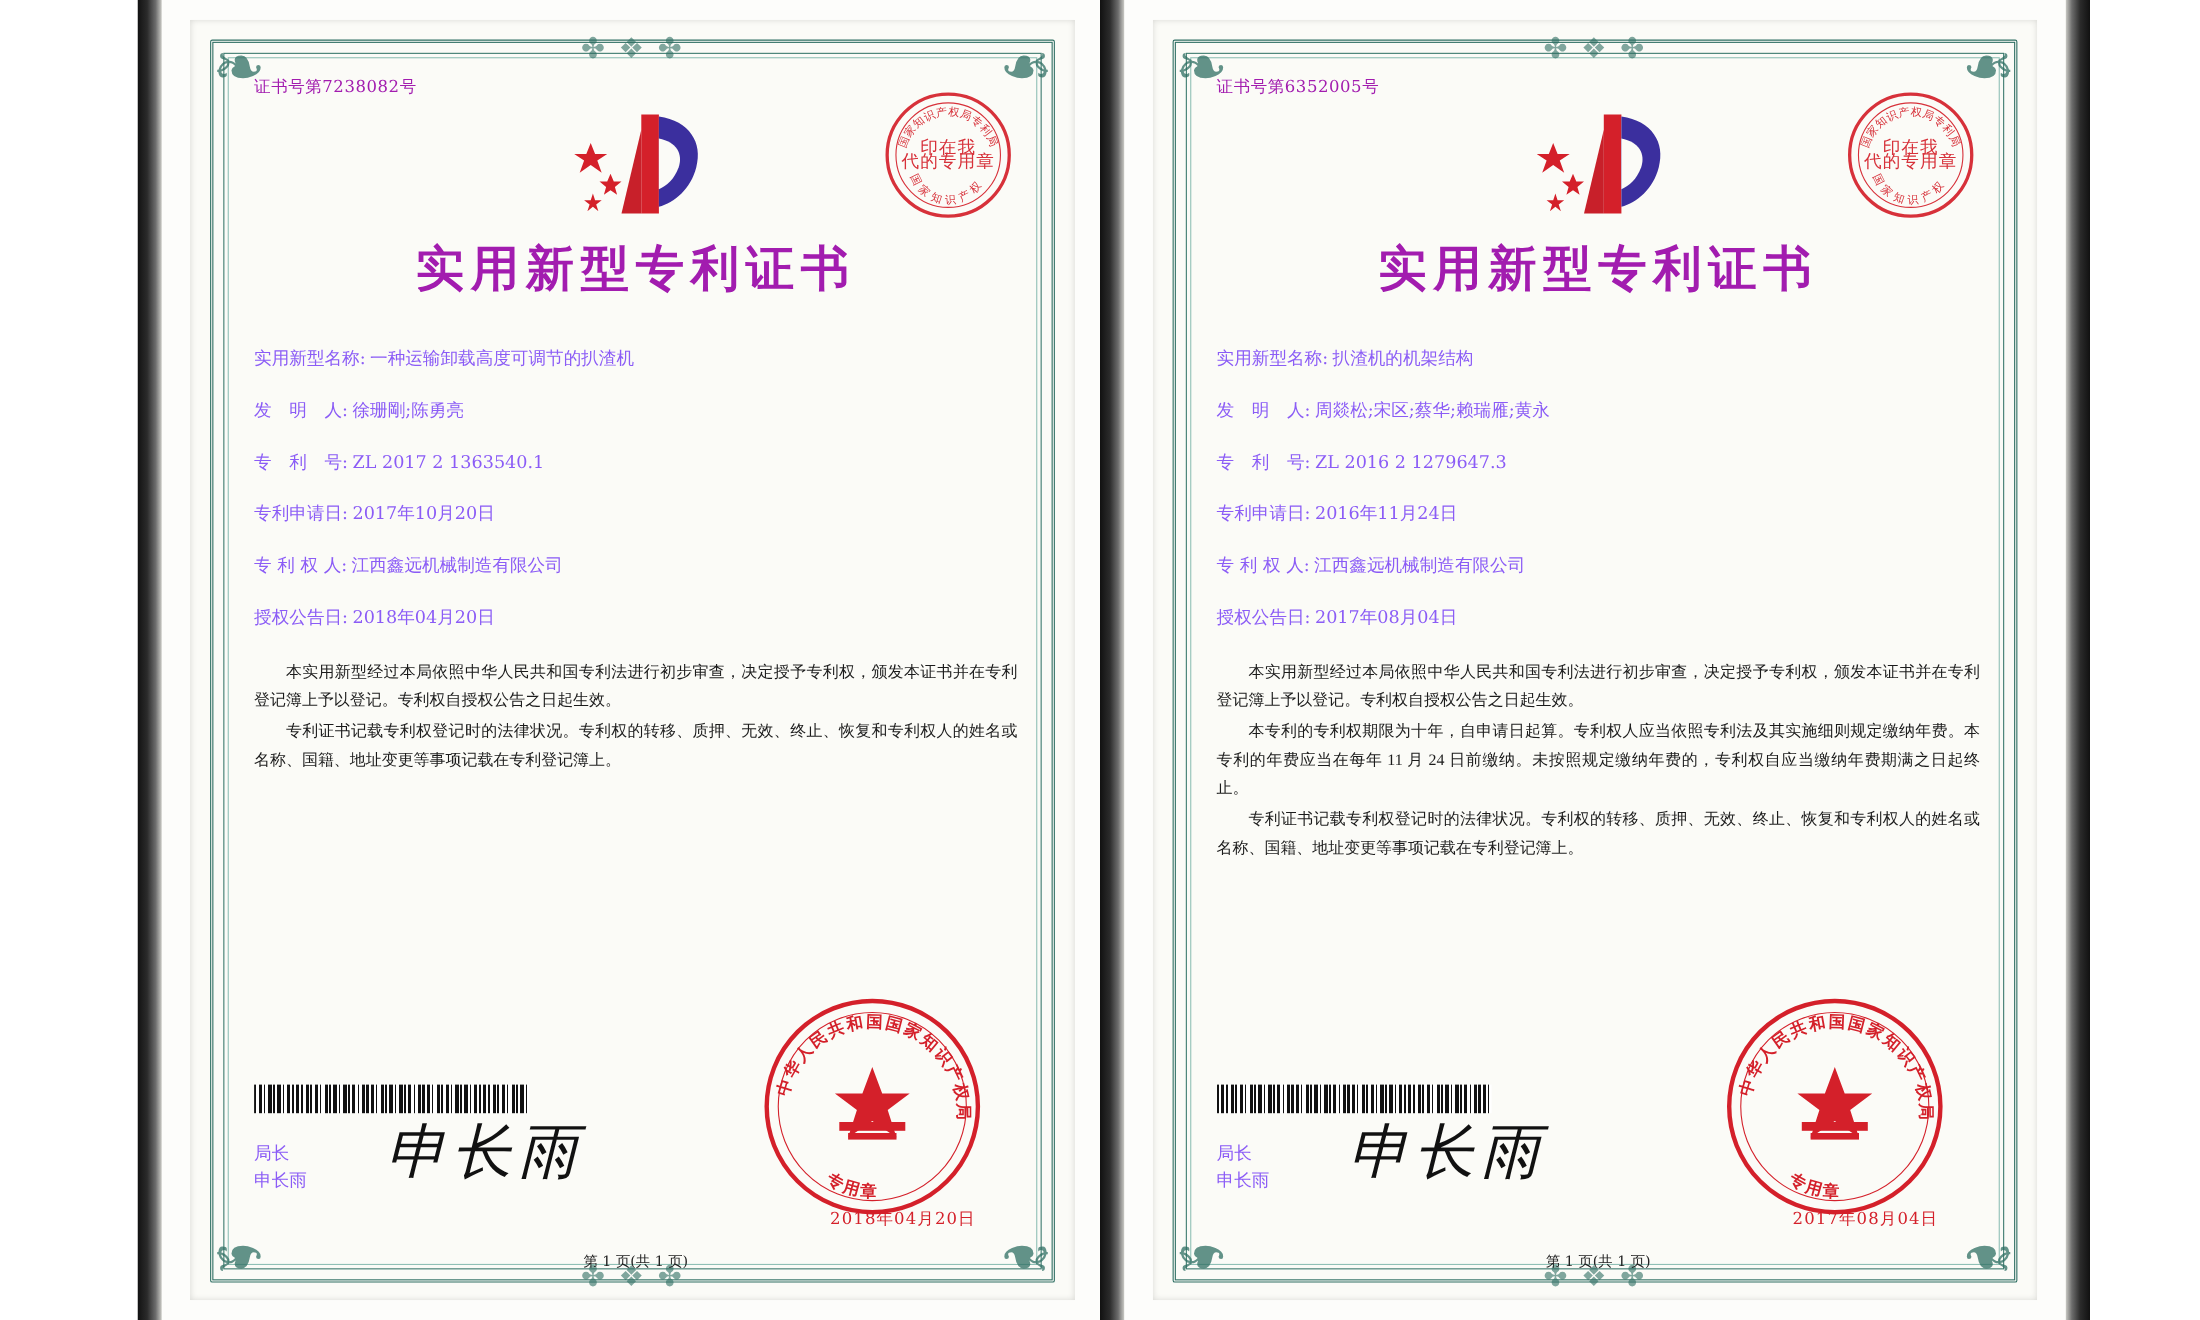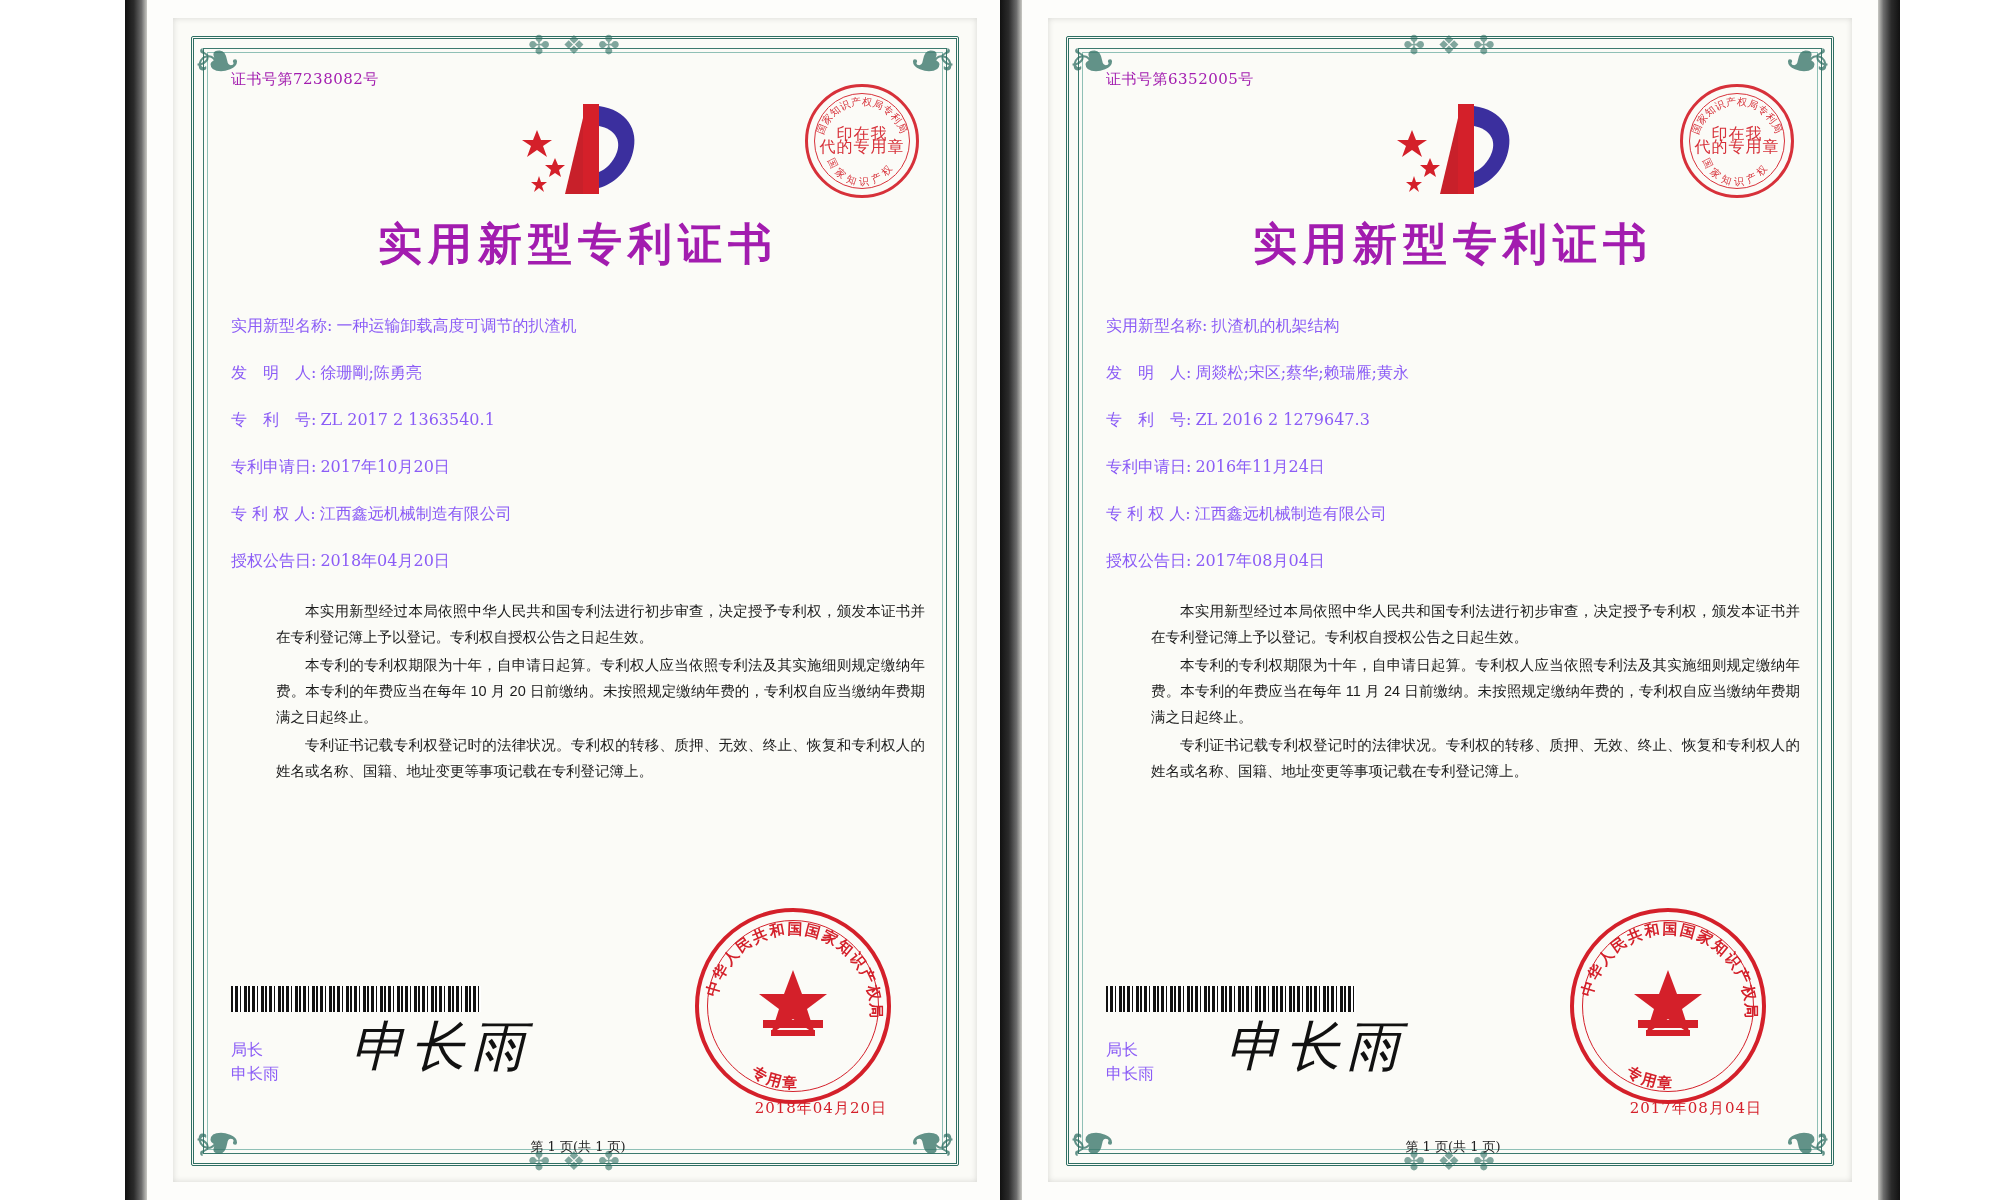--- a/index.html
+++ b/index.html
@@ -119,22 +119,21 @@
   }
   .field .lbl{white-space:pre;}
   .field .val{margin-left:4px;}
 
   .para{
     margin-top:22px;
     font-size:14.5px;
     line-height:26px;
     color:#1b1b1b;
     text-align:justify;
-    font-family:Liberation Sans, sans-serif;
-    margin-left:45px;
+    font-family:Liberation Serif, serif;
   }
   .para p{margin:0 0 2px 0;text-indent:2em;}
 
   
   .barcode{
     position:absolute;left:0;bottom:118px;height:26px;width:250px;
     background:repeating-linear-gradient(90deg,
       #111 0px,#111 2px,#fff 2px,#fff 4px,
       #111 4px,#111 7px,#fff 7px,#fff 9px,
       #111 9px,#111 10px,#fff 10px,#fff 13px,
@@ -257,21 +256,20 @@
           <span class="val">江西鑫远机械制造有限公司</span>
         </div>
         <div class="field">
           <span class="lbl">授权公告日:</span>
           <span class="val">2018年04月20日</span>
         </div>
       </div>
 
       <div class="para">
         <p>本实用新型经过本局依照中华人民共和国专利法进行初步审查，决定授予专利权，颁发本证书并在专利登记簿上予以登记。专利权自授权公告之日起生效。</p>
-        <p>本专利的专利权期限为十年，自申请日起算。专利权人应当依照专利法及其实施细则规定缴纳年费。本专利的年费应当在每年 10 月 20 日前缴纳。未按照规定缴纳年费的，专利权自应当缴纳年费期满之日起终止。</p>
         <p>专利证书记载专利权登记时的法律状况。专利权的转移、质押、无效、终止、恢复和专利权人的姓名或名称、国籍、地址变更等事项记载在专利登记簿上。</p>
       </div>
 
       <div class="barcode"></div>
 
       <div class="signature-block">
         <div>局长</div>
         <div>申长雨</div>
       </div>
       <div class="sign-hand">申长雨</div>

